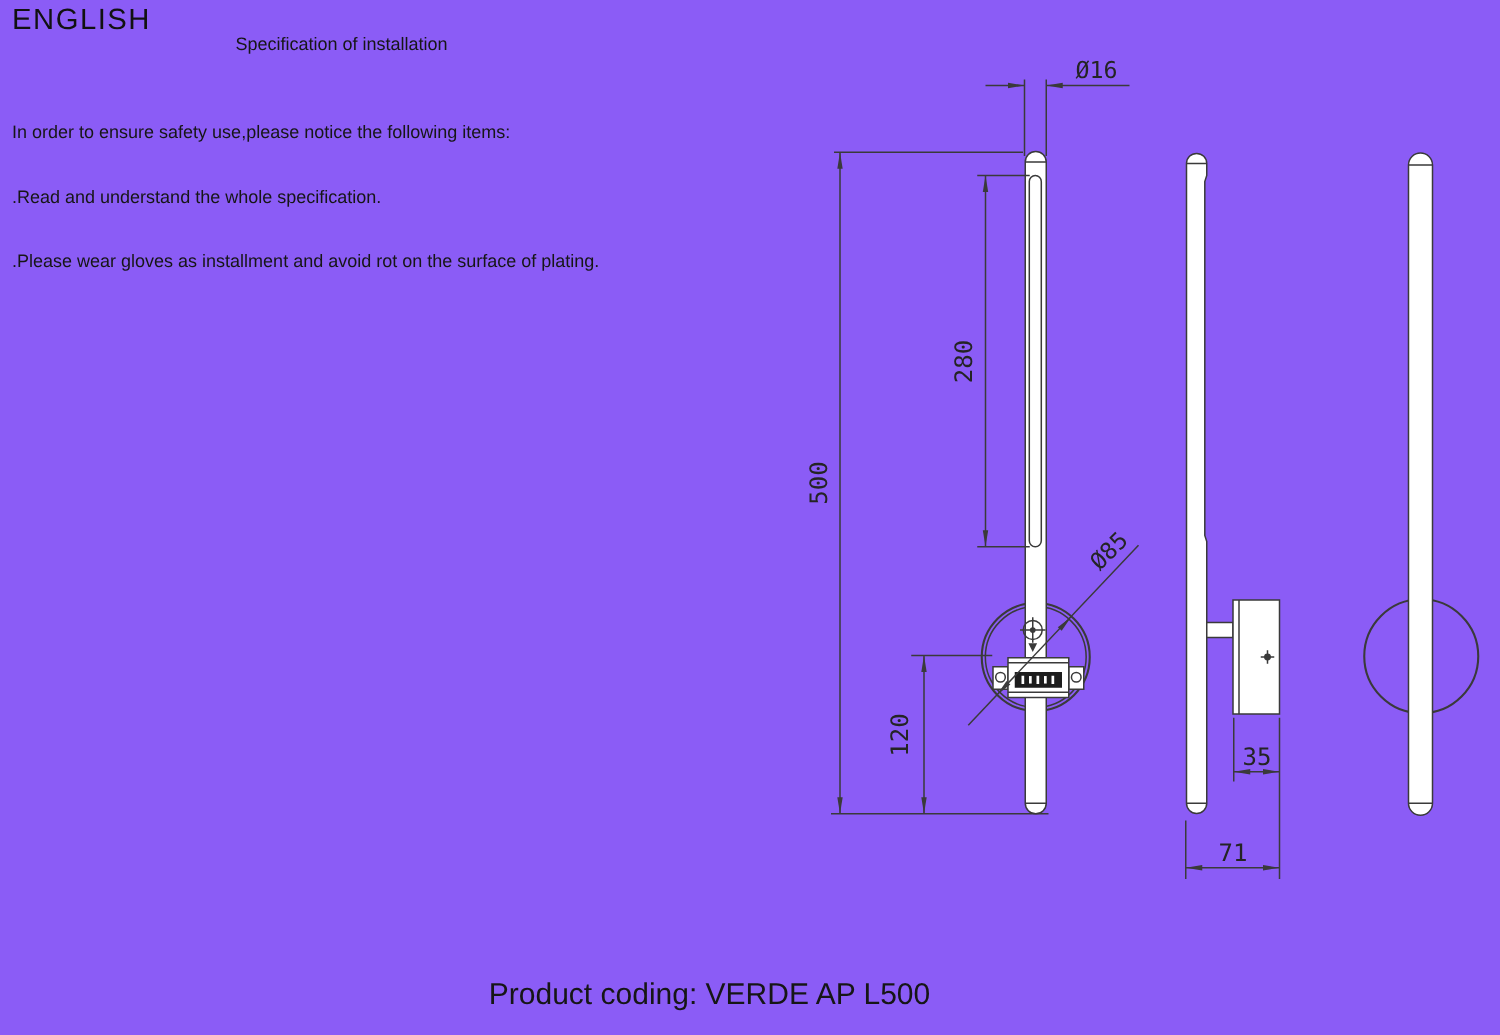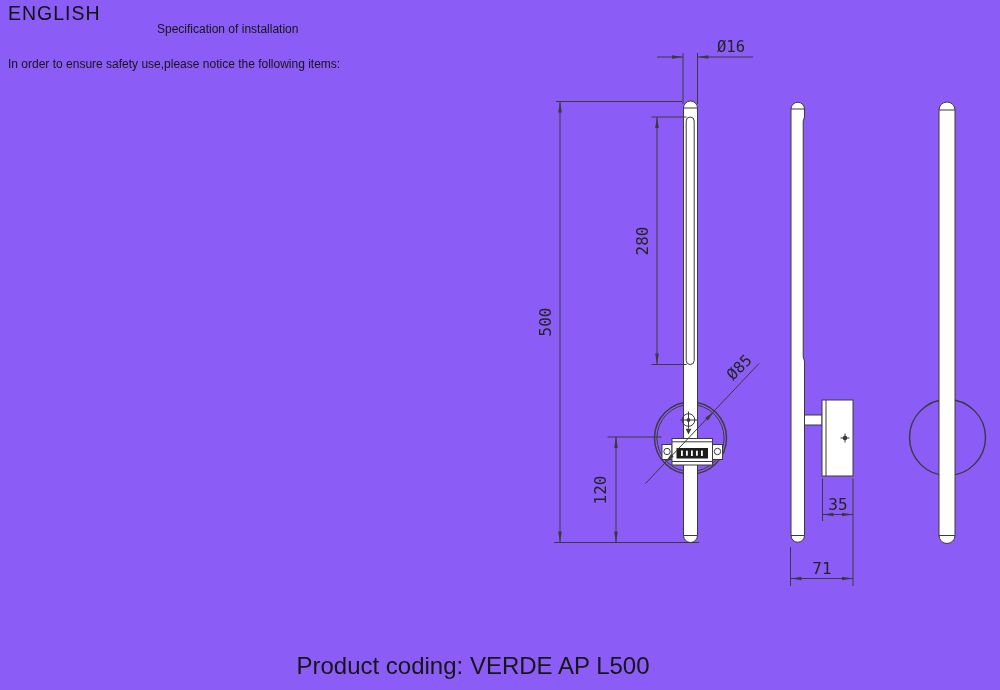--- a/index.html
+++ b/index.html
@@ -8,26 +8,26 @@
     font-family:"Liberation Sans",sans-serif;color:#1c1c1c;overflow:hidden;text-decoration:underline;
   }
   .lang-title{
     position:absolute;left:8px;top:2px;font-size:19.5px;letter-spacing:1px;
     line-height:22px;color:#111;
   }
   .spec-subtitle{
     position:absolute;left:125px;top:22px;font-size:12px;line-height:14px;color:#161616;margin-left:32px;
   }
   .instructions{
-    position:absolute;left:8px;top:29px;font-size:12px;line-height:14.2px;color:#161616;
+    position:absolute;left:8px;top:53px;font-size:12px;line-height:14.2px;color:#161616;
     white-space:pre;
   }
   .footer-coding{
     position:absolute;left:473px;top:652px;transform:translateX(-50%);
-    font-size:24px;color:#161616;white-space:nowrap;
+    font-size:20px;color:#161616;white-space:nowrap;
   }
   svg{position:absolute;left:0;top:0;}
   .ln{stroke:#3a3a3a;stroke-width:1;fill:none;}
   .ln-th{stroke:#3a3a3a;stroke-width:1.4;fill:none;}
   .wf{fill:#ffffff;stroke:#3a3a3a;stroke-width:1;}
   .ar{fill:#3a3a3a;stroke:none;}
   .dk{fill:#1d1d1d;stroke:none;}
   .wm{fill:#ffffff;stroke:none;}
   .dt{font-family:"DejaVu Sans Mono",monospace;font-size:16px;fill:#242424;}
   .dts{font-family:"DejaVu Sans Mono",monospace;font-size:15.5px;fill:#242424;}
@@ -35,20 +35,22 @@
 </head>
 <body>
 
 <div class="page">
 
   <div class="lang-title">ENGLISH</div>
   <div class="spec-subtitle">Specification of installation</div>
 
   <div class="instructions">
     <div>In order to ensure safety use,please notice the following items:</div>
+    <div>.Read and understand the whole specification.</div>
+    <div>.Please wear gloves as installment and avoid rot on the surface of plating.</div>
   </div>
 
   <svg width="1000" height="690" viewBox="0 0 1000 690">
 
     <g>
 
       <circle class="ln-th" cx="690.5" cy="438" r="36"></circle>
       <circle class="ln" cx="690.5" cy="438" r="33.6"></circle>
 
       <path class="wf" d="M683.5,535.5 L683.5,108 A7,7 0 0 1 697.5,108 L697.5,535.5 A7,7 0 0 1 683.5,535.5 Z"></path>

